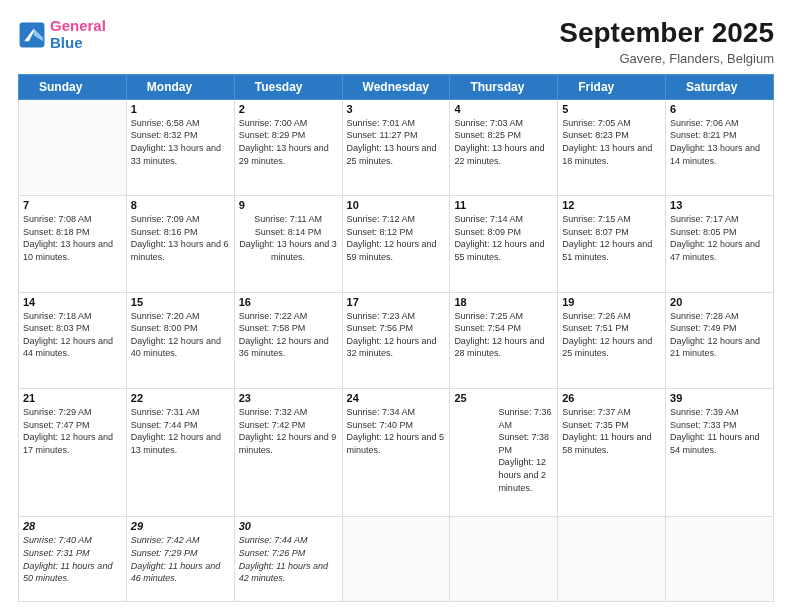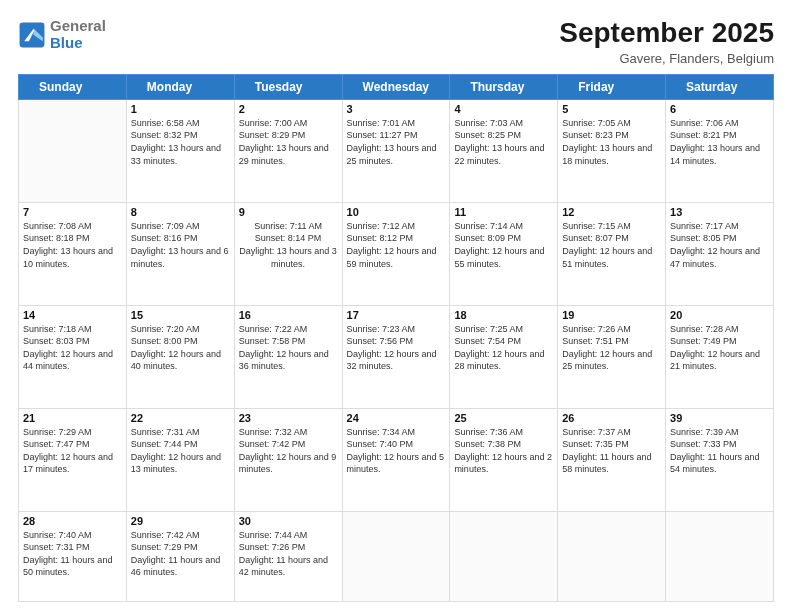--- a/index.html
+++ b/index.html
@@ -29,21 +29,21 @@
       align-items: center;
       gap: 4px;
     }
     .logo-text {
       font-size: 15px;
       font-weight: bold;
       color: #1a1a1a;
       line-height: 1.1;
     }
     .logo-text span {
-      color: #737373;
+      color: #ec4899;
     }
     .logo-icon {
       width: 28px;
       height: 28px;
     }
     .title-block {
       text-align: right;
     }
     .main-title {
       font-size: 28px;
@@ -90,20 +90,21 @@
       color: #111;
       margin-bottom: 2px;
     }
     .day-info {
       font-size: 9px;
       color: #333;
       line-height: 1.4;
     }
     .last-row td {
       height: 72px;
+      font-style: italic;
     }
   </style>
 </head>
 <body>
 
 <div class="page">
   <div class="header">
     <div class="logo">
       <svg class="logo-icon" viewBox="0 0 36 36">
         <rect x="2" y="2" width="32" height="32" rx="4" fill="#2979C5"></rect>
@@ -281,21 +282,21 @@
 Daylight: 12 hours and 9 minutes.</div>
           </td>
           <td>
             <div class="day-number">24</div>
             <div class="day-info" style="white-space: pre-line;">Sunrise: 7:34 AM
 Sunset: 7:40 PM
 Daylight: 12 hours and 5 minutes.</div>
           </td>
           <td>
             <div class="day-number">25</div>
-            <div class="day-info" style="white-space: pre-line;">Sunrise: 7:36 AM
+            <div class="day-info" style="white-space: pre-line; margin-left: 44px;">Sunrise: 7:36 AM
 Sunset: 7:38 PM
 Daylight: 12 hours and 2 minutes.</div>
           </td>
           <td>
             <div class="day-number">26</div>
             <div class="day-info" style="white-space: pre-line;">Sunrise: 7:37 AM
 Sunset: 7:35 PM
 Daylight: 11 hours and 58 minutes.</div>
           </td>
           <td>

